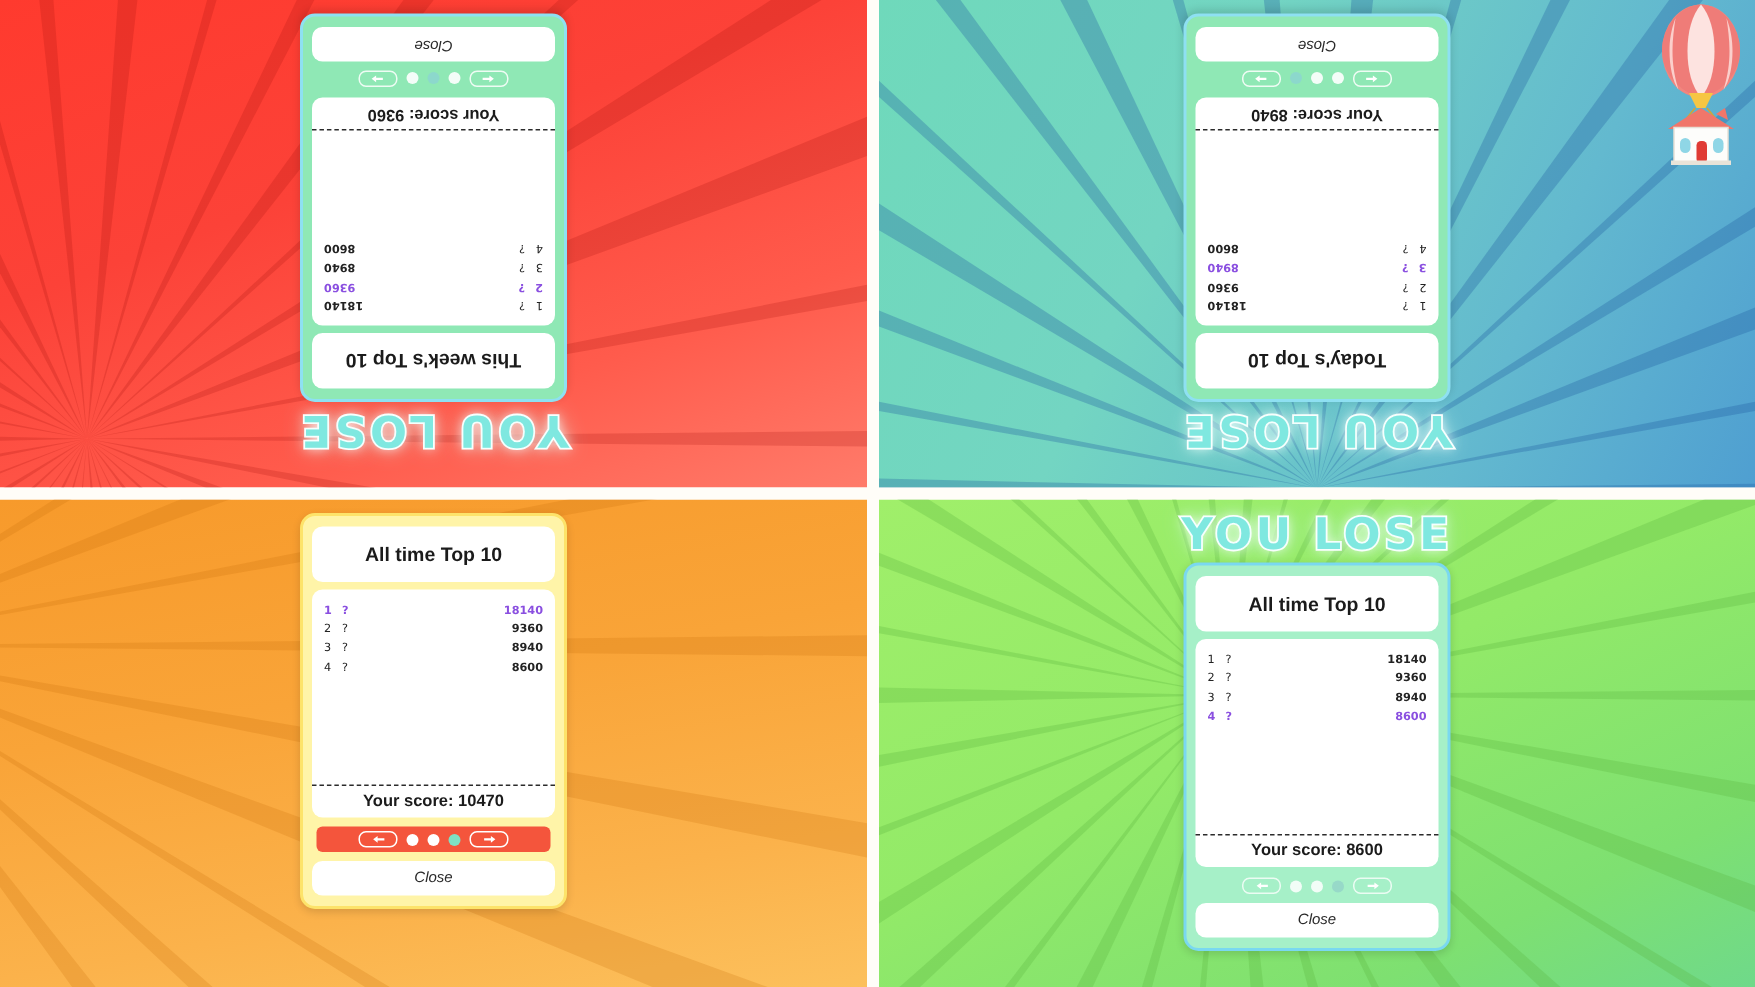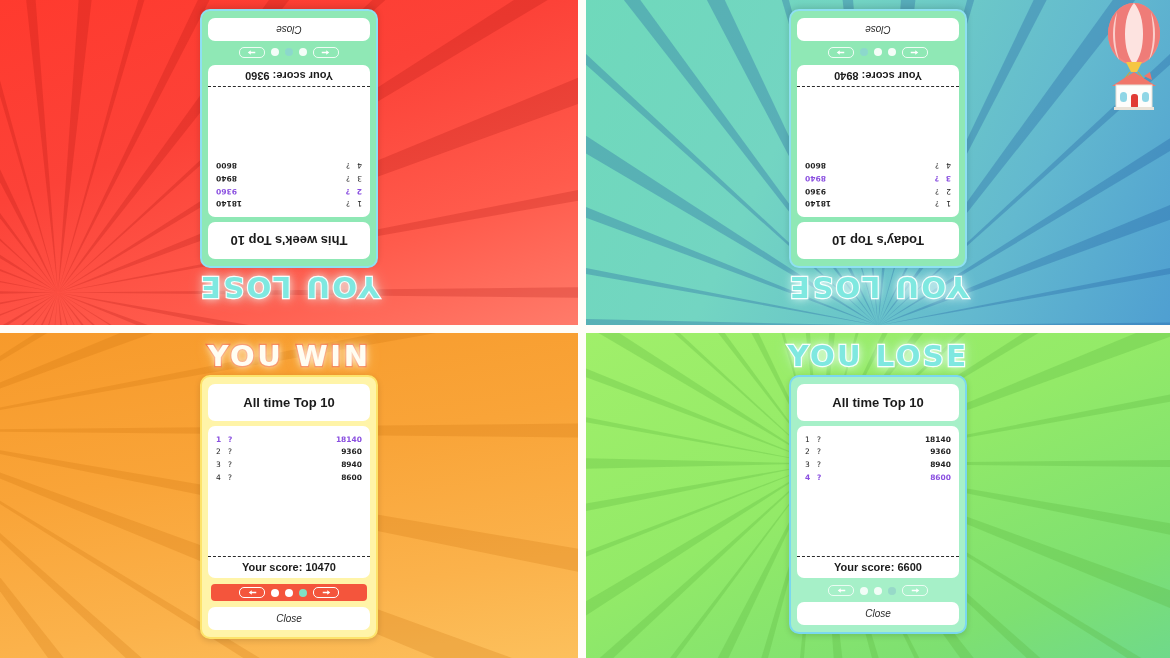--- a/index.html
+++ b/index.html
@@ -416,21 +416,20 @@
           <path d="M500 500 L816.8 -657.4 L839.9 -650.8 Z" fill="rgba(200,110,10,0.22)"></path>
           <path d="M500 500 L1017.6 -582.6 L1052.0 -565.5 Z" fill="rgba(200,110,10,0.22)"></path>
           <path d="M500 500 L1201.9 -473.3 L1244.1 -441.5 Z" fill="rgba(200,110,10,0.22)"></path>
           <path d="M500 500 L1378.7 -317.3 L1394.9 -299.5 Z" fill="rgba(200,110,10,0.22)"></path>
           <path d="M500 500 L1510.0 -148.0 L1530.2 -115.3 Z" fill="rgba(200,110,10,0.22)"></path>
           <path d="M500 500 L1609.2 42.0 L1628.2 91.2 Z" fill="rgba(200,110,10,0.22)"></path>
           <path d="M500 500 L1677.3 267.7 L1681.7 291.3 Z" fill="rgba(200,110,10,0.22)"></path>
         </svg>
       </div>
     <div class="dialog-wrap" style="top: 9px;">
-      <div class="banner banner-win">YOU WIN</div>
       <div class="dialog theme-gold">
         <div class="dlg-title">All time Top 10</div>
         <div class="dlg-body">
           <div class="rows">
               <div class="row hl">
                 <span class="rank">1</span>
                 <span class="who">?</span>
                 <span class="score">18140</span>
               </div>
               <div class="row">
@@ -536,21 +535,21 @@
                 <span class="who">?</span>
                 <span class="score">8940</span>
               </div>
               <div class="row hl">
                 <span class="rank">4</span>
                 <span class="who">?</span>
                 <span class="score">8600</span>
               </div>
             </div>
           <div class="score-sep"></div>
-          <div class="your-score">Your score: 6600</div>
+          <div class="your-score">Your score: 8600</div>
         </div>
         <div class="pager">
             <div class="pg-btn">
               <span>
                 <svg viewBox="0 0 12 8">
                   <path d="M1 4 L5 1 L5 3 L11 3 L11 5 L5 5 L5 7 Z" fill="#ffffff"></path>
                 </svg>
               </span>
             </div>
             <div class="dot"></div>

